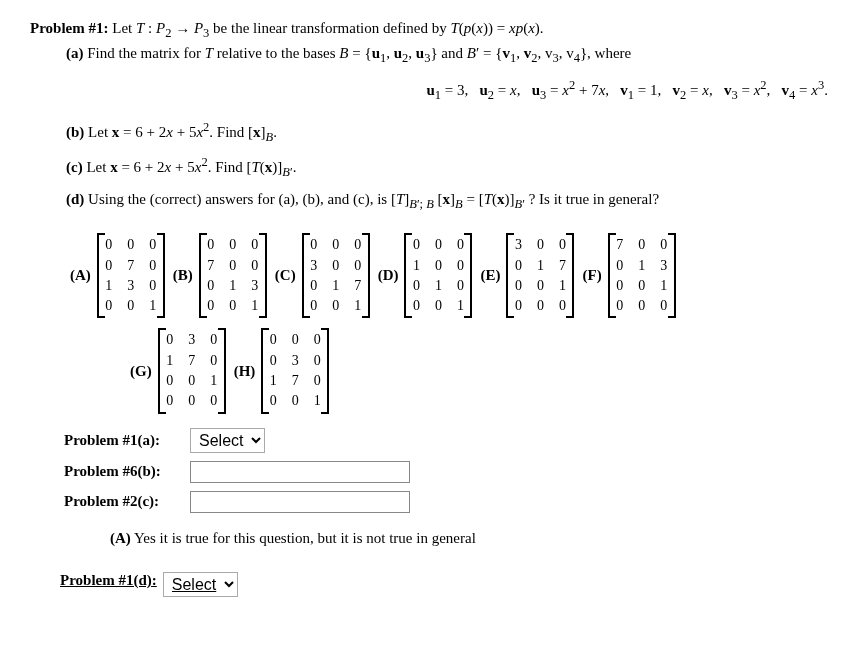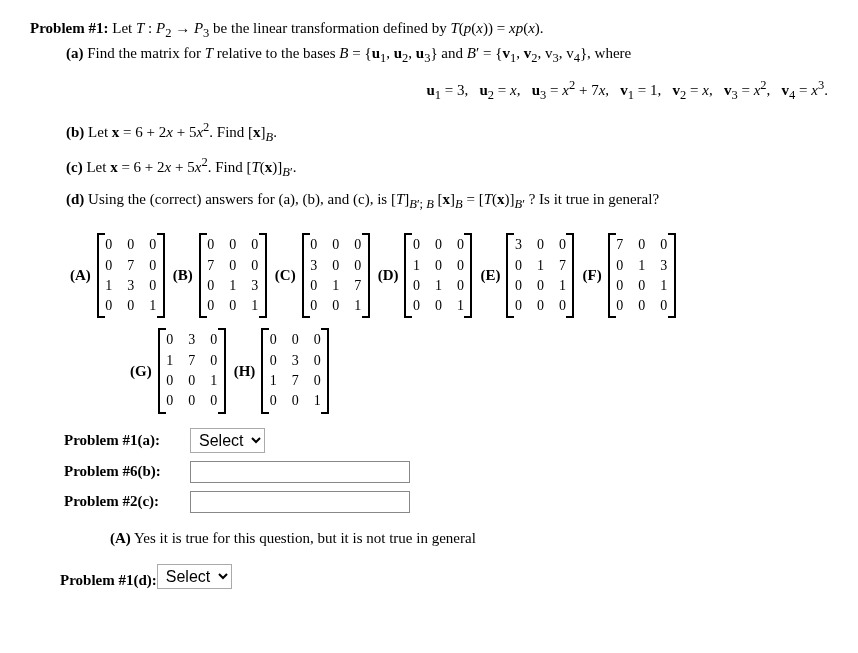--- a/index.html
+++ b/index.html
@@ -117,34 +117,36 @@
     }
 
     input[type="text"] {
       font-size: 14px;
       padding: 2px 4px;
       border: 1px solid #888;
       width: 220px;
     }
 
     .options-section {
-      margin: 12px 60px 12px 80px;
+      margin: 12px 60px 20px 80px;
       line-height: 1.8;
     }
 
     .options-section p {
       font-size: 15px;
     }
 
     .bold { font-weight: bold; }
 
     .problem-1d-row {
       display: flex;
-      align-items: flex-end;
+      align-items: flex-start;
       margin: 8px 0 8px 30px;
+      gap: 6px;
+      text-decoration: underline;
     }
   </style>
 </head>
 <body>
 
 <div>
   <span class="bold">Problem #1:</span>
   <span> Let <i>T</i> : <i>P</i><sub>2</sub> → <i>P</i><sub>3</sub> be the linear transformation defined by <i>T</i>(<i>p</i>(<i>x</i>)) = <i>xp</i>(<i>x</i>).</span>
 </div>
 

